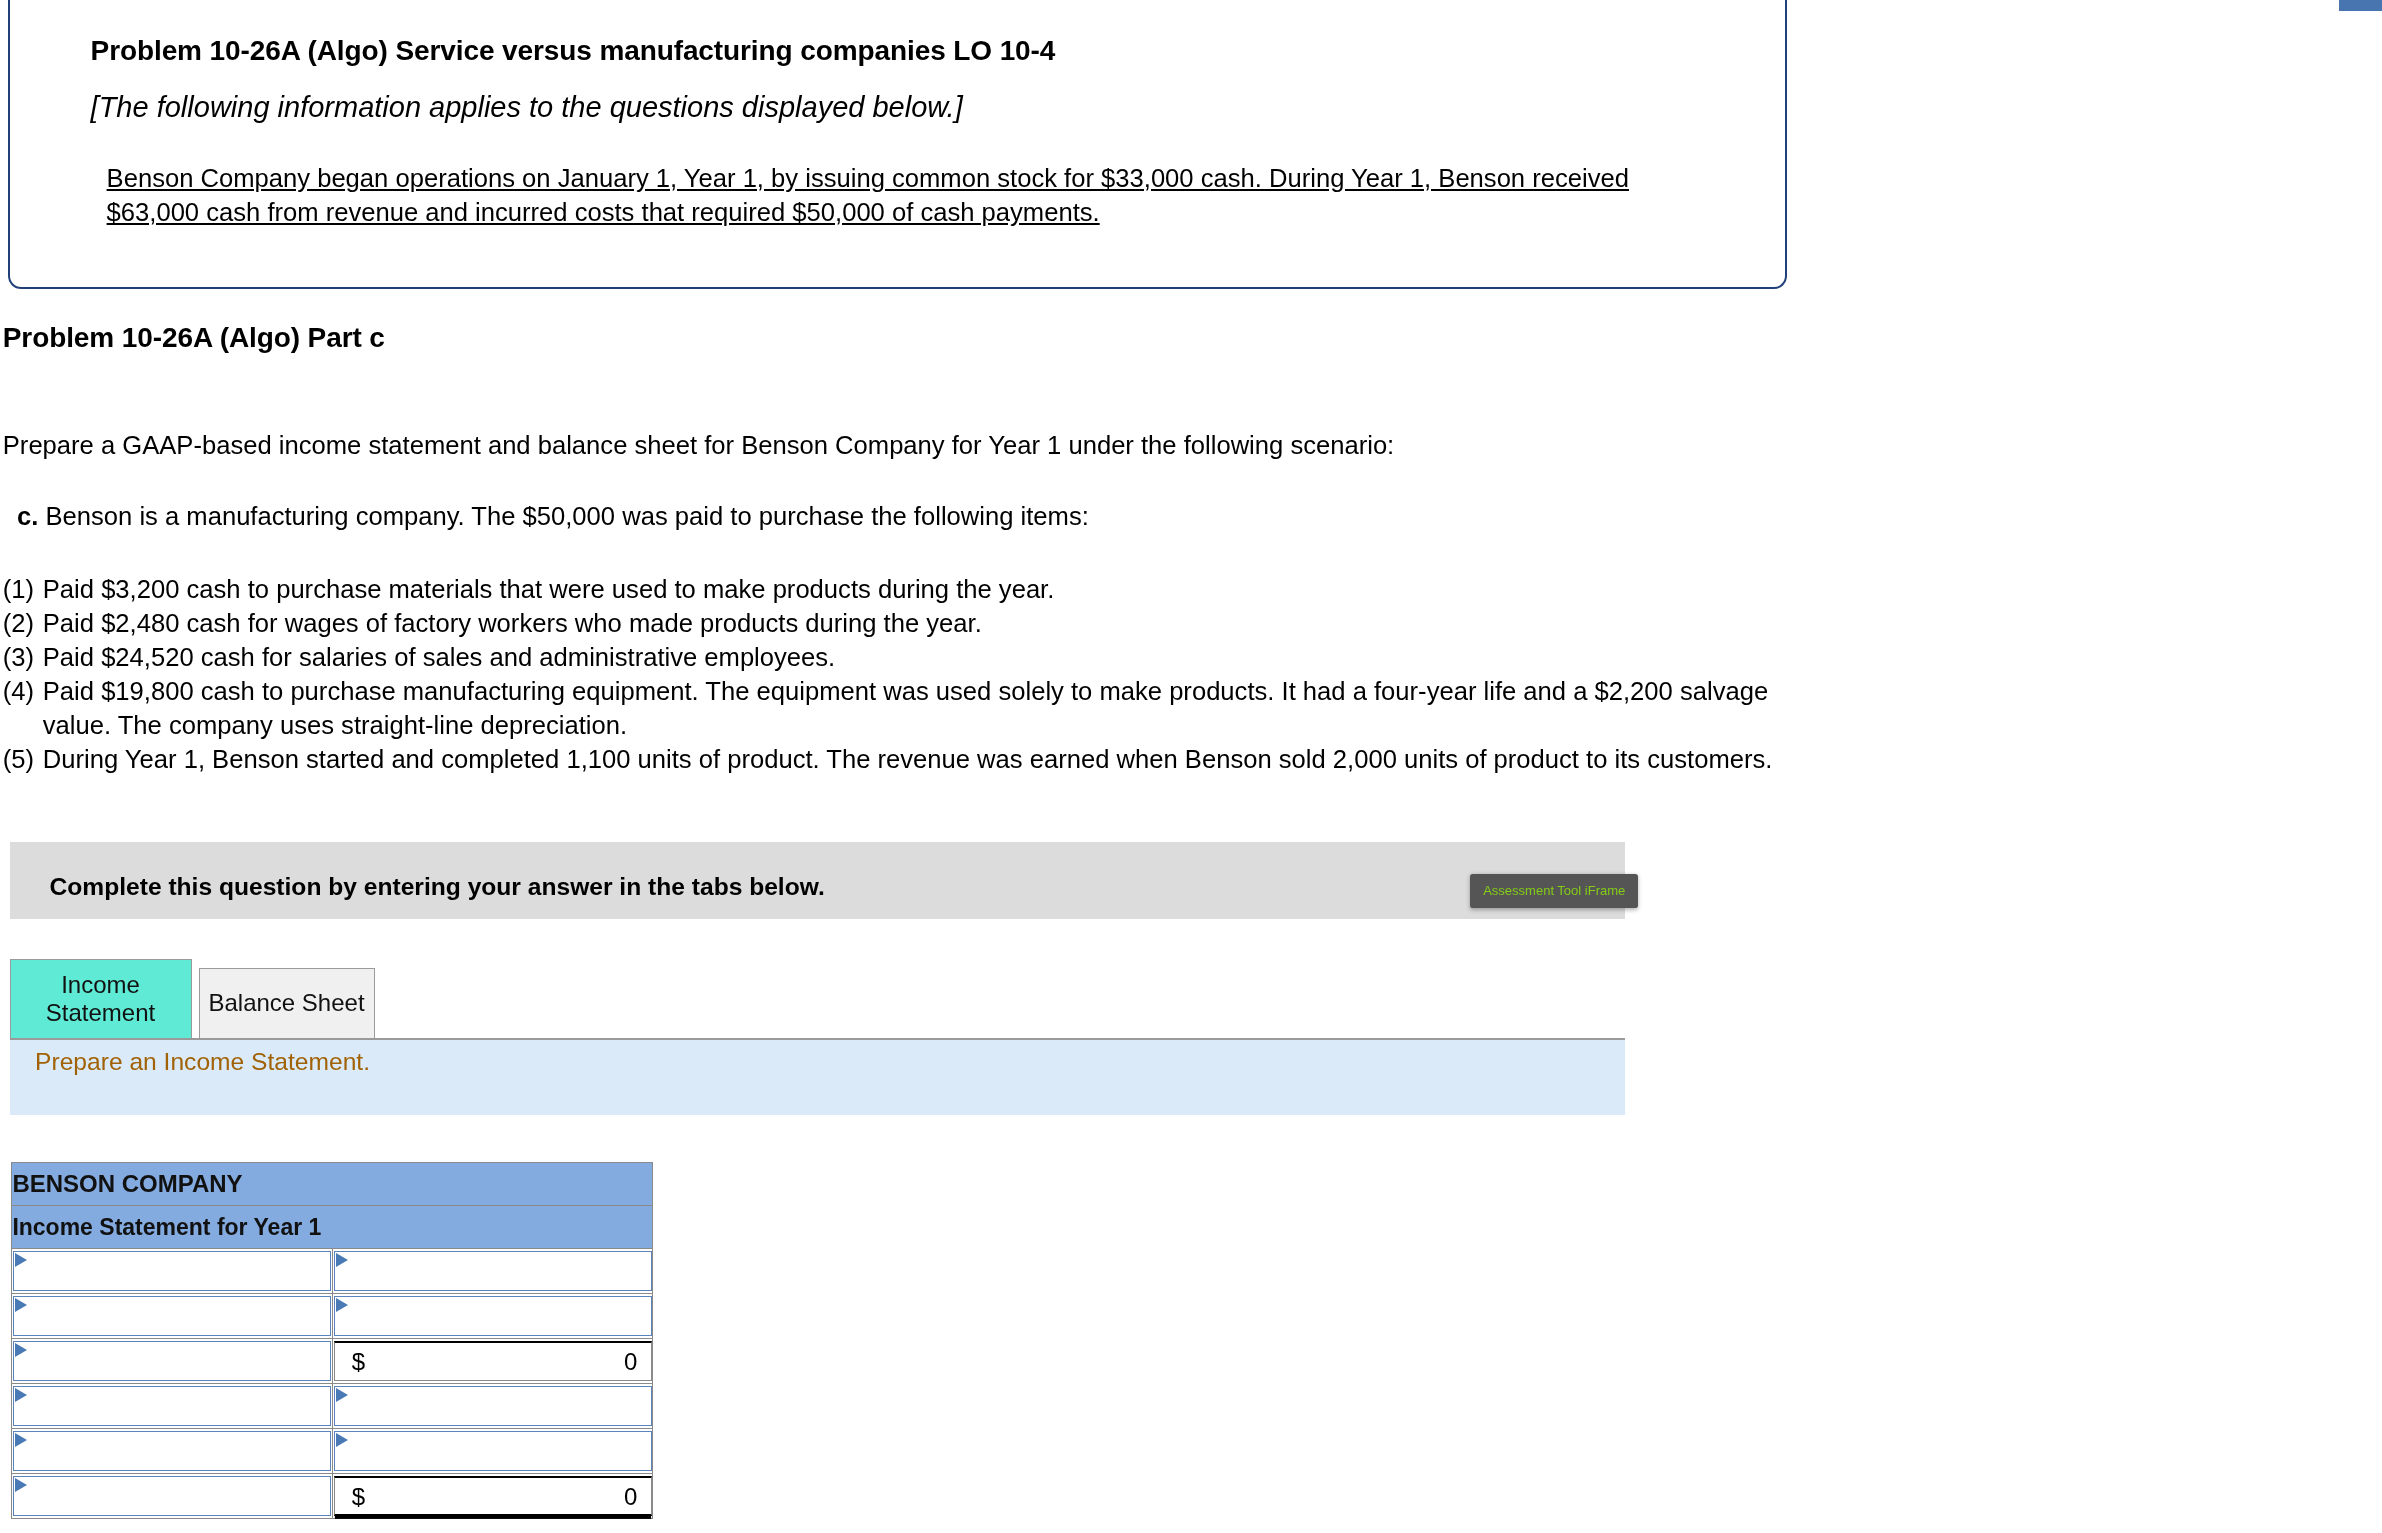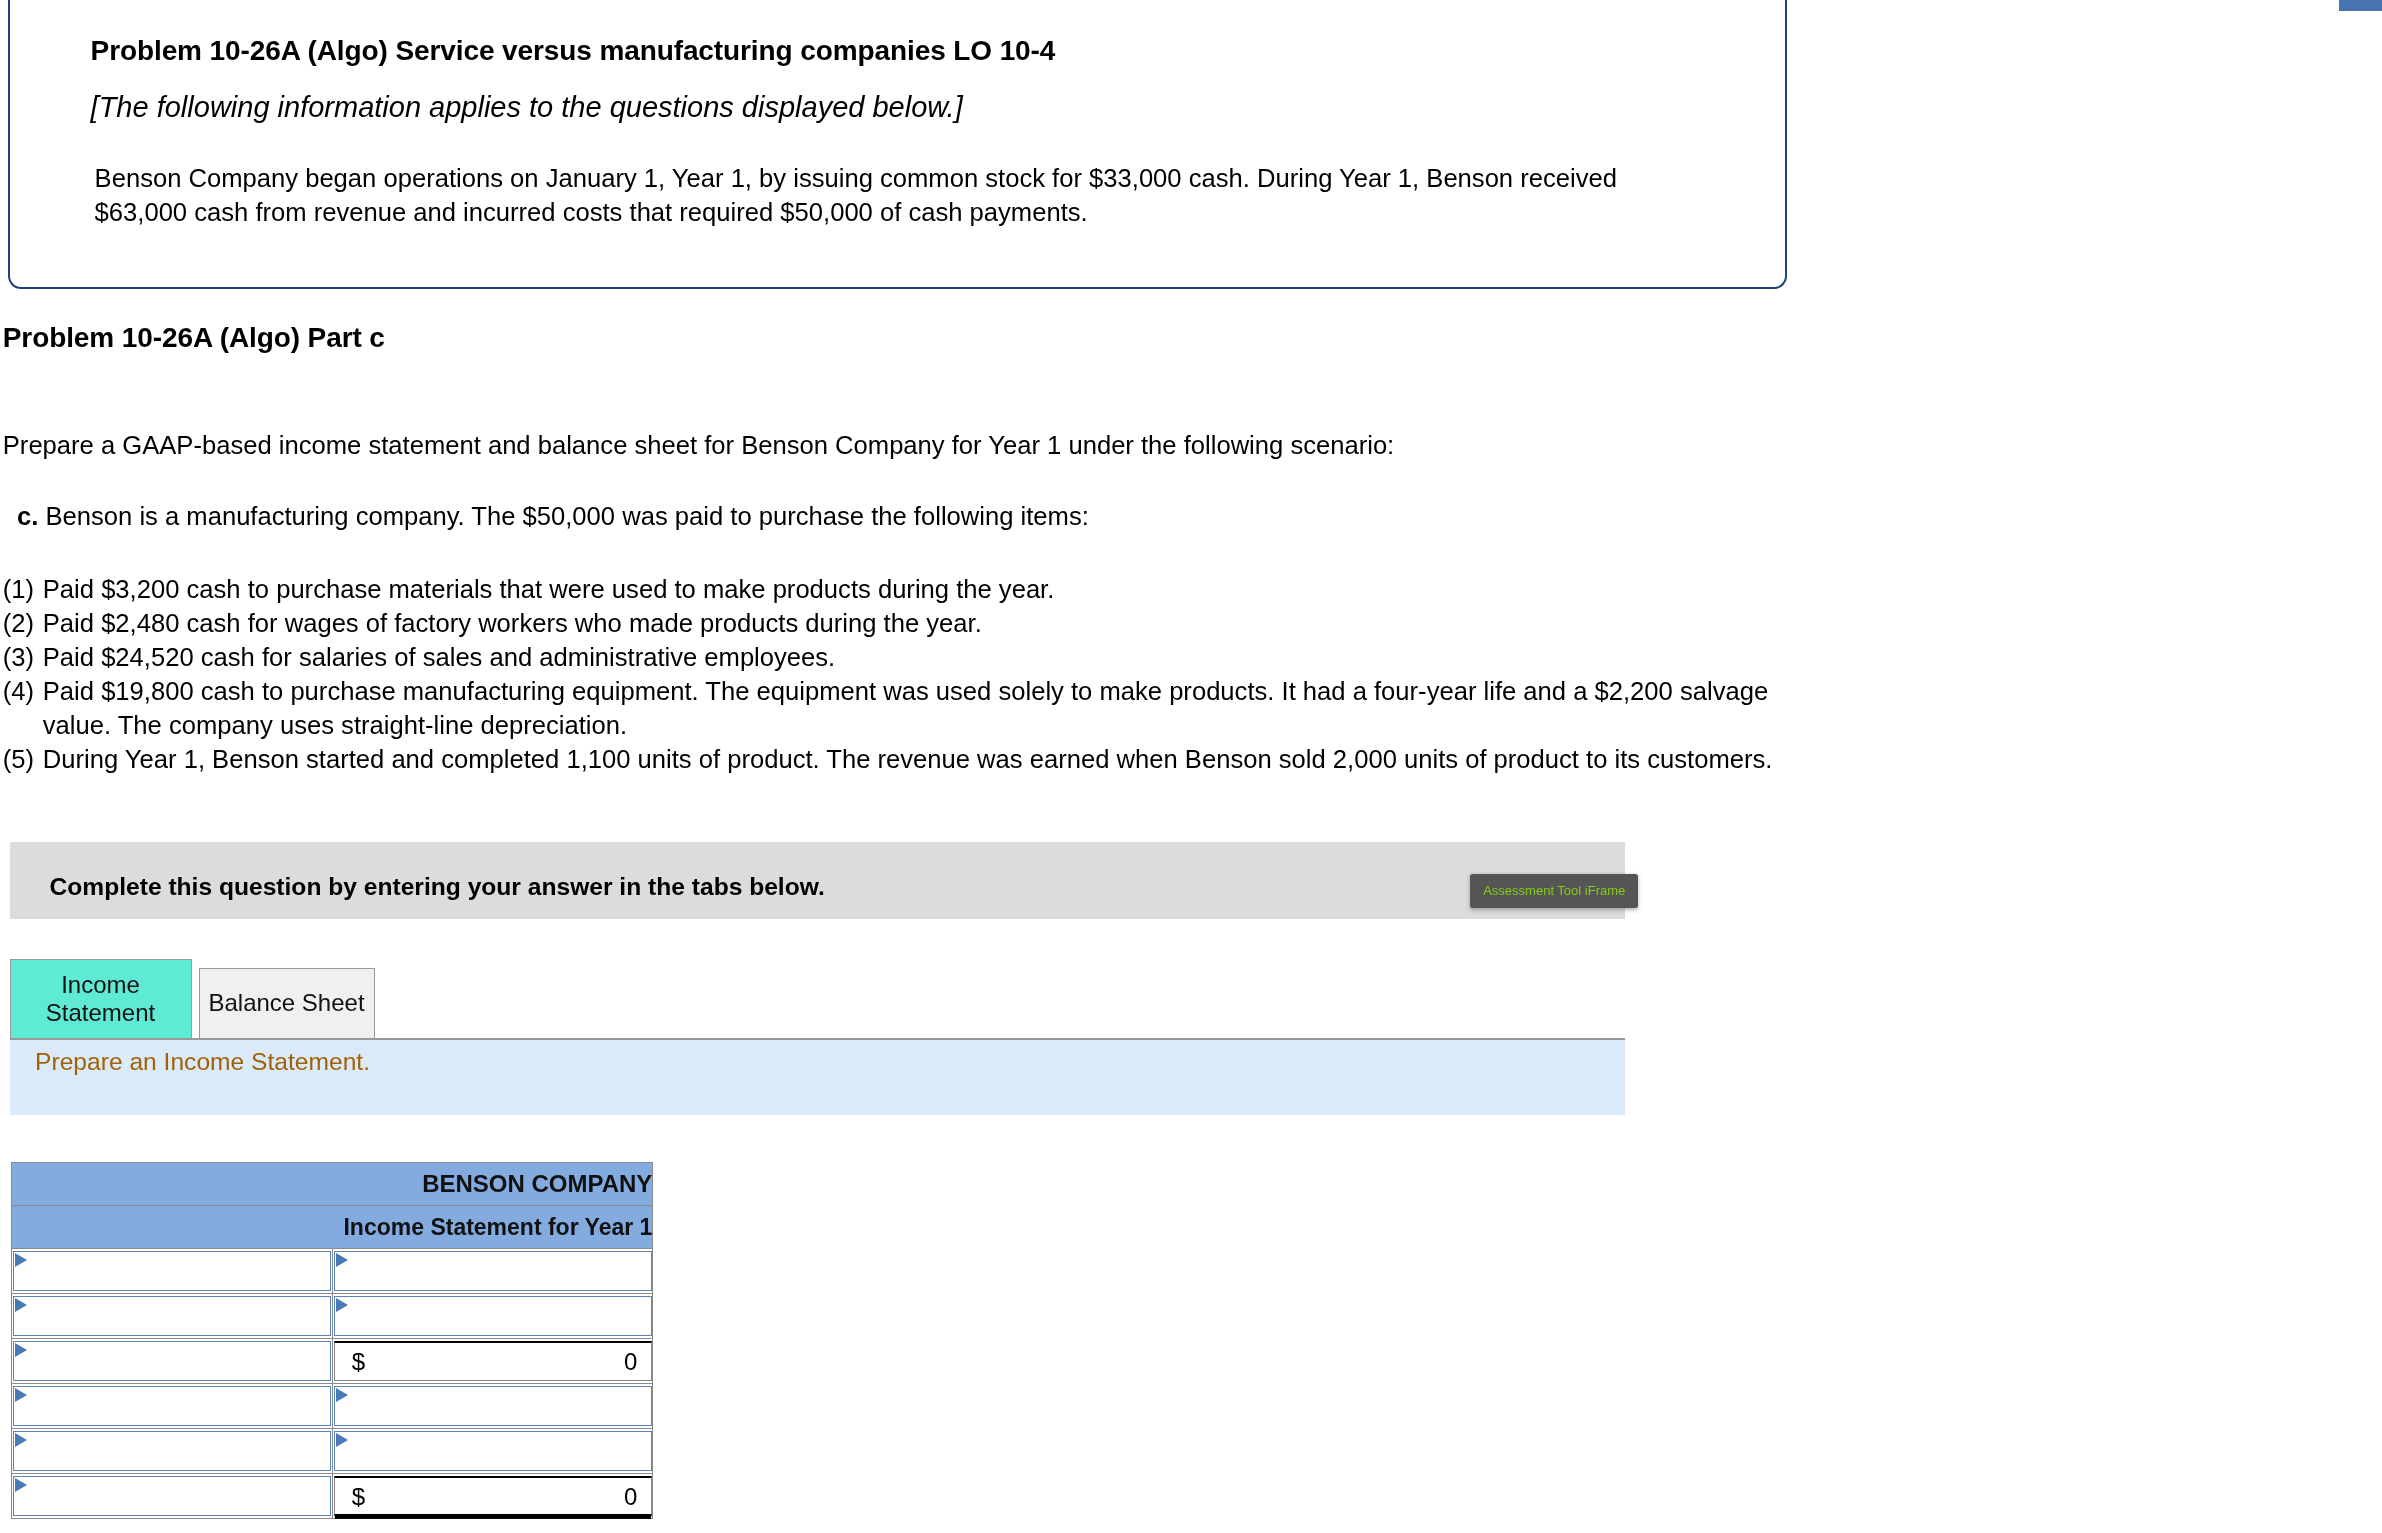--- a/index.html
+++ b/index.html
@@ -55,22 +55,23 @@
   }
   .applies-note {
     font-size: 29px;
     font-style: italic;
     margin: 0 0 36px 0;
     line-height: 1.2;
   }
   .scenario-para {
     font-size: 25.6px;
     line-height: 1.35;
-    margin: 4px;
+    margin: 16px;
     max-width: 1571px;
+    text-decoration: underline;
   }
 
   
   .part-heading {
     position: absolute;
     left: 2.8px;
     top: 322px;
     font-size: 28px;
     font-weight: bold;
     letter-spacing: -0.1px;
@@ -210,21 +211,21 @@
     border-collapse: collapse;
     table-layout: fixed;
   }
   .is-table td {
     padding: 0;
     vertical-align: middle;
   }
   .hdr-row td {
     background: #84abe0;
     border: 1.9px solid #8a8a8a;
-    text-align: right;
+    text-align: left;
     font-weight: bold;
     font-size: 24px;
     height: 42px;
     color: #111;
   }
   .hdr-row.sub td { font-size: 23px; height: 42px; }
 
   .data-row td {
     border: 1.9px solid #8a8a8a;
     height: 44px;

